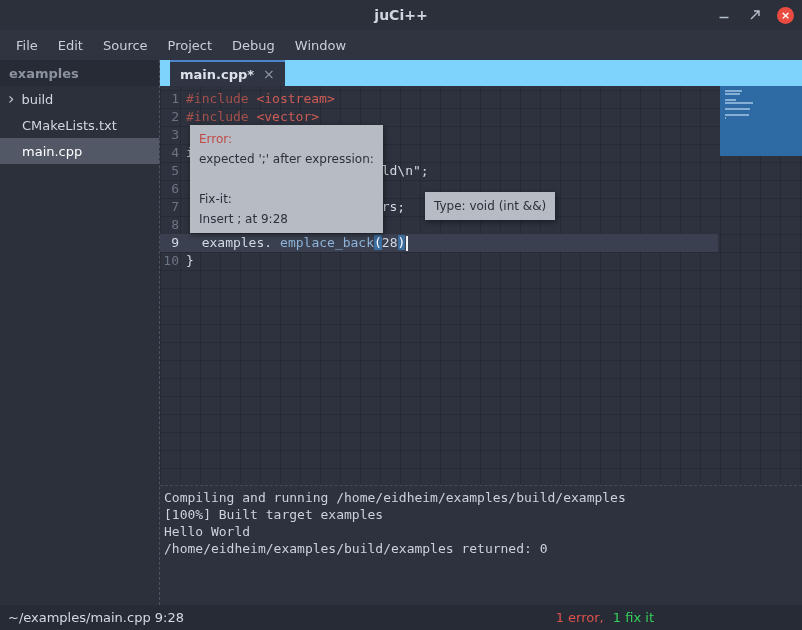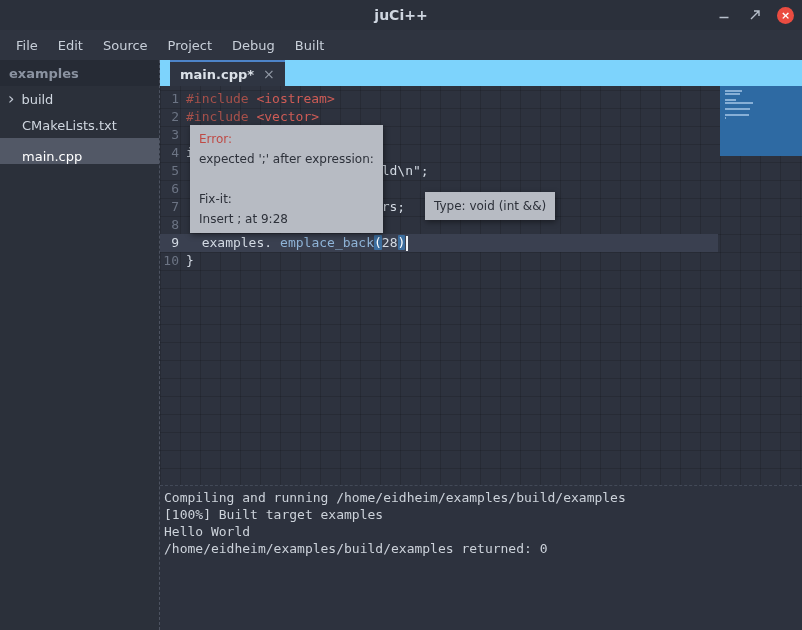--- a/index.html
+++ b/index.html
@@ -25,21 +25,21 @@
 
   
   .content{flex:1;display:flex;min-height:0;}
   .sidebar{width:160px;flex:none;background:#2b303a;border-right:1px dashed #4d5361;
            display:flex;flex-direction:column;}
   .side-header{height:26px;background:#262b35;display:flex;align-items:center;
                padding:0 9px;color:#8b93a1;font-weight:bold;}
   .tree-item{height:26px;display:flex;align-items:center;color:#d0d7e0;cursor:default;}
   .tree-item.folder{padding-left:8px;}
   .tree-item.file{padding-left:22px;}
-  .tree-item.selected{background:var(--selection-bg,#525866);color:#fff;align-items:flex-end;}
+  .tree-item.selected{background:var(--selection-bg,#525866);color:#fff;}
   .chev{margin-right:7px;color:#c2c9d4;font-size:16px;line-height:1;}
 
   .main{flex:1;display:flex;flex-direction:column;min-width:0;}
   .tabbar{height:26px;background:#7dd3fc;display:flex;flex:none;padding-left:10px;text-align:right;}
   .tab{display:flex;align-items:center;gap:9px;padding:0 10px;background:#2f3542;
        border-top:2px solid var(--accent,#4d84c9);cursor:default;}
   .tab-label{font-weight:bold;color:#dbe1e8;}
   .tab-close{color:#929aa6;font-size:14px;}
 
   
@@ -109,21 +109,21 @@
         </div>
     </div>
   </div>
 
   <div class="menubar" id="menubar">
       <div class="menu-item">File</div>
       <div class="menu-item">Edit</div>
       <div class="menu-item">Source</div>
       <div class="menu-item">Project</div>
       <div class="menu-item">Debug</div>
-      <div class="menu-item">Built</div>
+      <div class="menu-item">Window</div>
     </div>
 
   <div class="content">
 
     <div class="sidebar">
       <div class="side-header">examples</div>
       <div id="tree">
           <div class="tree-item folder">
             <span class="chev">›</span>
             <span>build</span>
@@ -218,14 +218,21 @@
       <div class="terminal" id="terminal">
           <div>Compiling and running /home/eidheim/examples/build/examples</div>
           <div>[100%] Built target examples</div>
           <div>Hello World</div>
           <div>/home/eidheim/examples/build/examples returned: 0</div>
         </div>
     </div>
 
   </div>
 
+  <div class="statusbar">
+    <span>~/examples/main.cpp 9:28</span>
+    <span class="status-right">
+      <span class="err">1 error,</span>
+      <span class="fix">1 fix it</span>
+    </span>
+  </div>
 
 </div>
 
 </body></html>

